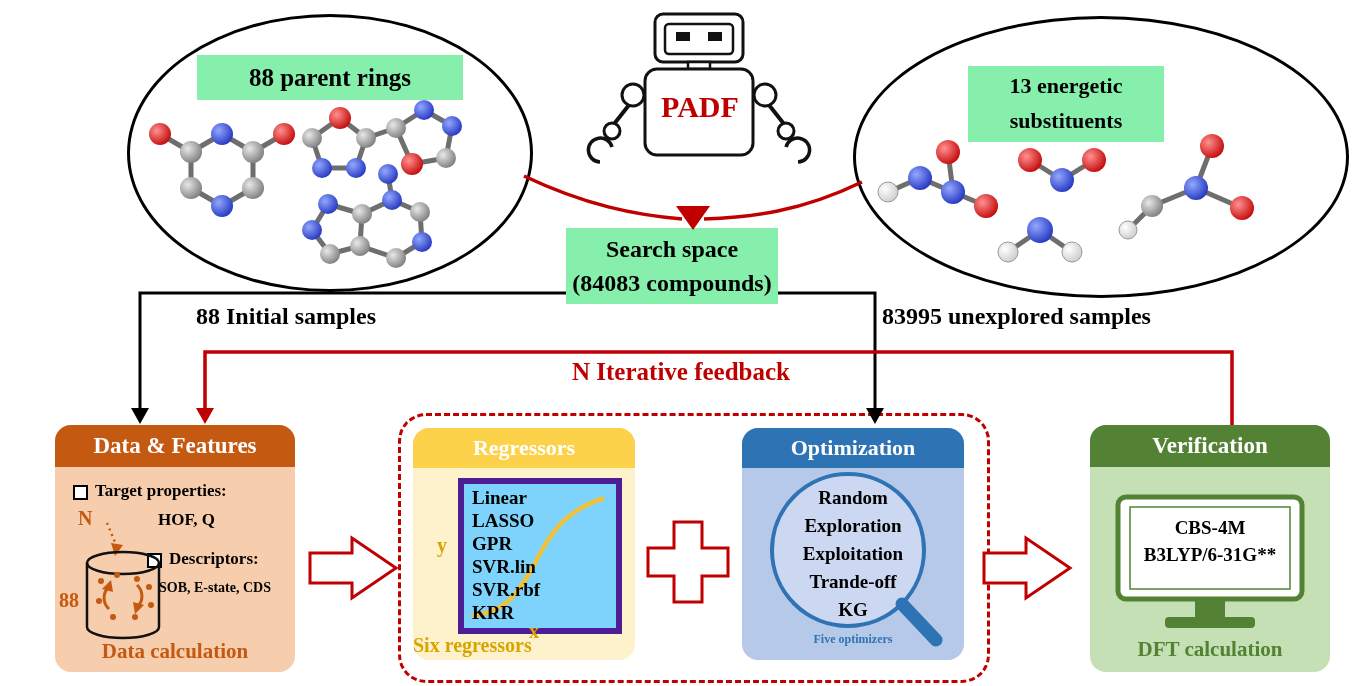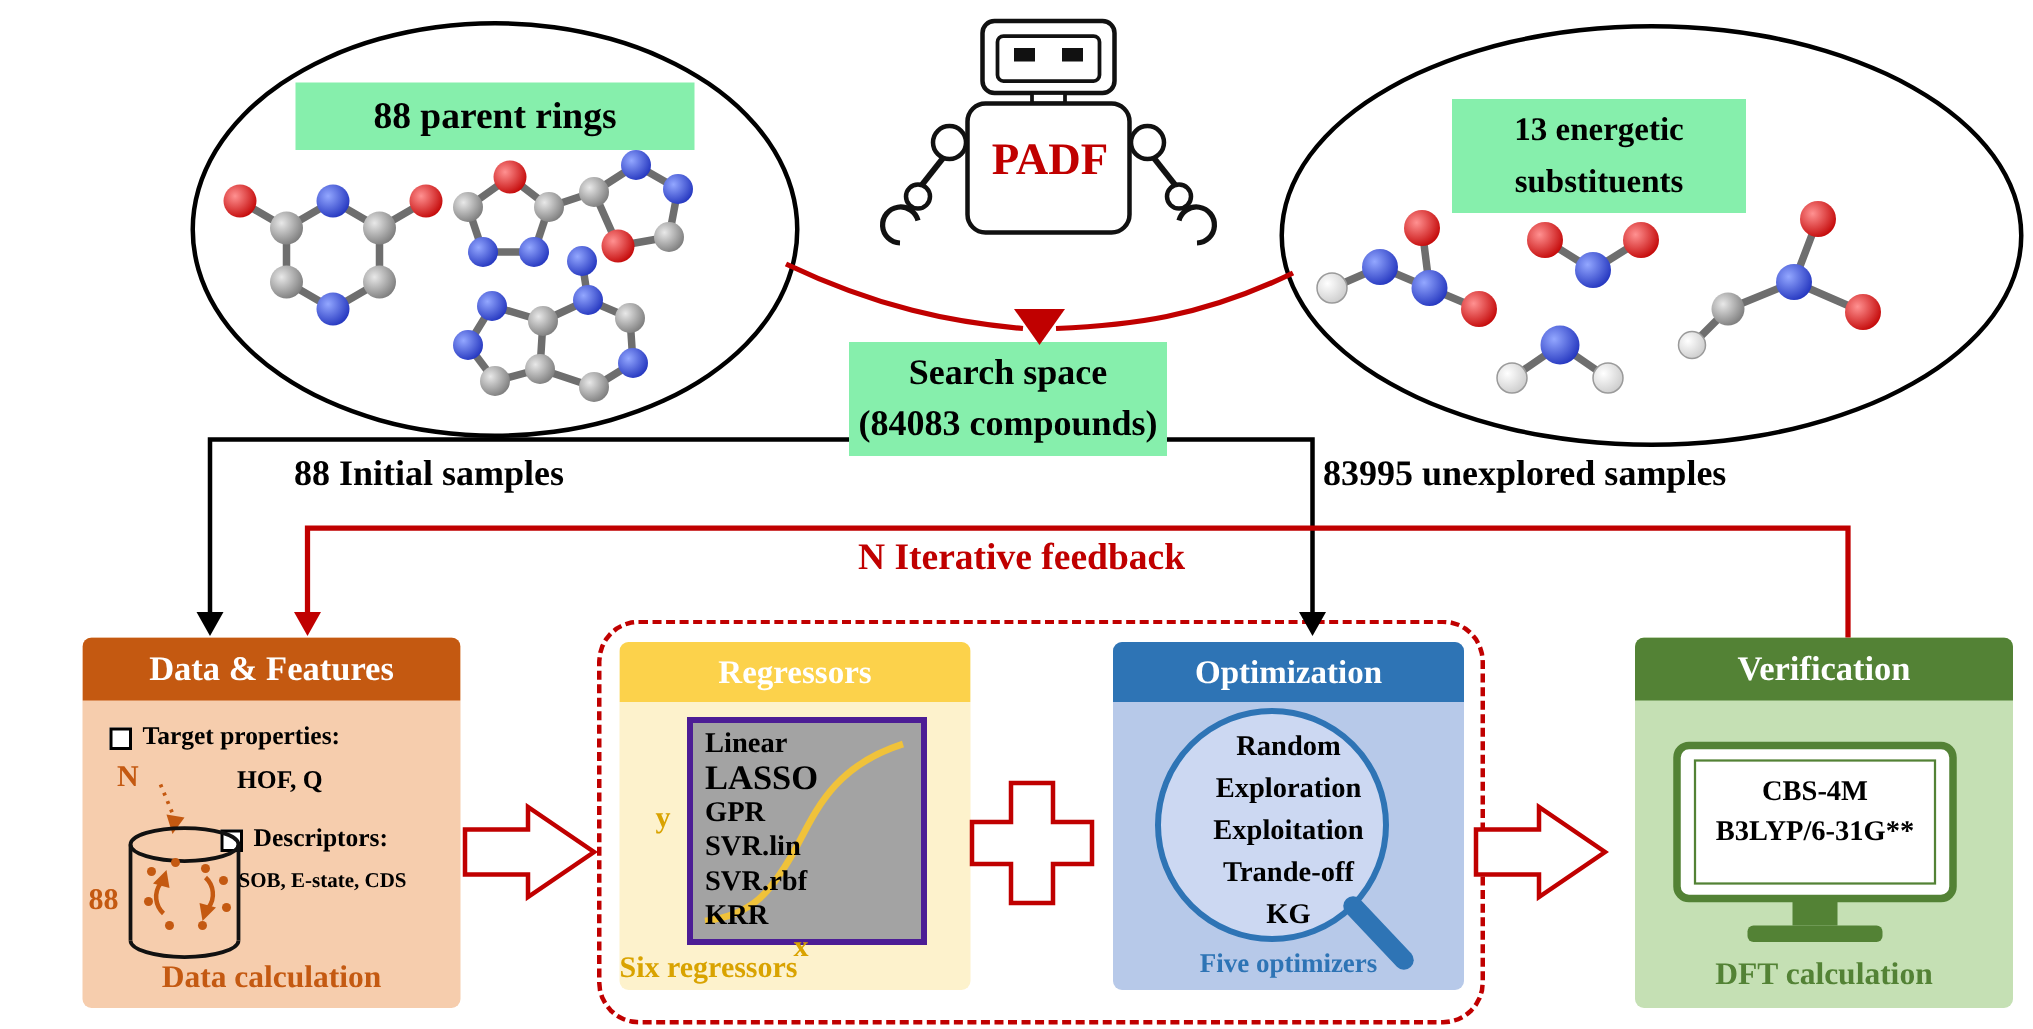--- a/index.html
+++ b/index.html
@@ -2,21 +2,21 @@
 <html><head>
 <meta charset="utf-8">
 <style>
   html,body{margin:0;padding:0;background:#fff;}
   .canvas{position:relative;width:1355px;height:686px;background:#fff;overflow:hidden;
           font-family:"Liberation Serif","DejaVu Serif",serif;color:#000;}
   .abs{position:absolute;}
   .ellipse{position:absolute;border:3px solid #000;border-radius:50%;background:#fff;z-index:1;}
   .graybox{position:absolute;background:#86efac;font-weight:bold;text-align:center;z-index:3;}
   .label{position:absolute;font-weight:bold;z-index:3;white-space:nowrap;}
-  .box{position:absolute;z-index:2;border-radius:6px;overflow:hidden;padding-left:12px;}
+  .box{position:absolute;z-index:2;border-radius:16px;overflow:hidden;}
   .box-header{position:absolute;left:0;top:0;width:100%;text-align:center;color:#fff;font-weight:bold;}
   .svgfill{position:absolute;inset:0;pointer-events:none;}
   #main-svg{position:absolute;left:0;top:0;z-index:4;pointer-events:none;}
   .item{font-weight:bold;color:#000;}
   .cbx{display:inline-block;width:11px;height:11px;border:2px solid #000;background:#fff;margin-right:7px;vertical-align:middle;}
   .dashed-frame{position:absolute;left:398px;top:413px;width:586px;height:264px;border:3px dashed #c00000;border-radius:28px;z-index:1;}
 </style>
 </head>
 <body>
 
@@ -71,27 +71,27 @@
       </g>
       <path d="M 82,160 A 15,15 0 0 1 84,180" fill="none" stroke="#c45911" stroke-width="3"></path>
       <polygon points="78,177 89,180 80,189" fill="#c45911"></polygon>
       <path d="M 54,184 A 15,15 0 0 1 52,164" fill="none" stroke="#c45911" stroke-width="3"></path>
       <polygon points="58,167 47,164 56,155" fill="#c45911"></polygon>
     </svg>
   </div>
 
   <div class="box" style="left:413px;top:428px;width:222px;height:232px;background:#fdf2cc;">
     <div class="box-header" style="height:40px;line-height:40px;background:#fcd24b;font-size:22px;">Regressors</div>
-    <div class="abs" style="left:45px;top:50px;width:152px;height:144px;background:#a3a3a3;border:4px solid #4c1d95;">
+    <div class="abs" style="left:45px;top:50px;width:152px;height:144px;background:#7dd3fc;border:6px solid #4c1d95;">
       <svg class="svgfill" width="152" height="144" viewBox="0 0 152 144">
         <path d="M 8,132 C 40,128 52,112 66,88 S 90,30 140,14" fill="none" stroke="#f0c23a" stroke-width="4.5"></path>
       </svg>
       <div class="abs" style="left:8px;top:2px;">
         <div class="item" style="font-size:19px;line-height:23px;">Linear</div>
-        <div class="item" style="font-size:23px;line-height:23px;">LASSO</div>
+        <div class="item" style="font-size:19px;line-height:23px;">LASSO</div>
         <div class="item" style="font-size:19px;line-height:23px;">GPR</div>
         <div class="item" style="font-size:19px;line-height:23px;">SVR.lin</div>
         <div class="item" style="font-size:19px;line-height:23px;">SVR.rbf</div>
         <div class="item" style="font-size:19px;line-height:23px;">KRR</div>
       </div>
     </div>
     <div class="abs" style="left:24px;top:106px;font-size:20px;font-weight:bold;color:#d9a300;">y</div>
     <div class="abs" style="left:45px;top:192px;width:152px;text-align:center;font-size:20px;font-weight:bold;color:#d9a300;">x</div>
     <div class="abs" style="left:0;top:206px;width:100%;text-align:left;font-size:20px;font-weight:bold;color:#d9a300;">Six regressors</div>
   </div>
@@ -102,21 +102,21 @@
       <line x1="160" y1="176" x2="194" y2="212" stroke="#2e74b5" stroke-width="13" stroke-linecap="round"></line>
     </svg>
     <div class="box-header" style="height:40px;line-height:40px;background:#2e74b5;font-size:22px;">Optimization</div>
     <div class="abs" style="left:0;top:56px;width:100%;text-align:center;">
       <div class="item" style="font-size:19px;line-height:28px;">Random</div>
       <div class="item" style="font-size:19px;line-height:28px;">Exploration</div>
       <div class="item" style="font-size:19px;line-height:28px;">Exploitation</div>
       <div class="item" style="font-size:19px;line-height:28px;">Trande-off</div>
       <div class="item" style="font-size:19px;line-height:28px;">KG</div>
     </div>
-    <div class="abs" style="left:0;top:204px;width:100%;text-align:center;font-size:18px;font-weight:bold;color:#2e74b5;font-family:Liberation Serif, serif;">Five optimizers</div>
+    <div class="abs" style="left:0;top:204px;width:100%;text-align:center;font-size:12px;font-weight:bold;color:#2e74b5;font-family:Liberation Serif, serif;">Five optimizers</div>
   </div>
 
   <div class="box" style="left:1090px;top:425px;width:240px;height:247px;background:#c5e0b4;">
     <div class="box-header" style="height:42px;line-height:42px;background:#538235;font-size:23px;">Verification</div>
     <svg class="svgfill" width="240" height="247" viewBox="0 0 240 247">
       <rect x="28" y="72" width="184" height="102" rx="8" fill="#fff" stroke="#538235" stroke-width="5"></rect>
       <rect x="40" y="82" width="160" height="82" fill="none" stroke="#538235" stroke-width="1.5"></rect>
       <rect x="105" y="174" width="30" height="18" fill="#538235"></rect>
       <rect x="75" y="192" width="90" height="11" rx="4" fill="#538235"></rect>
     </svg>

